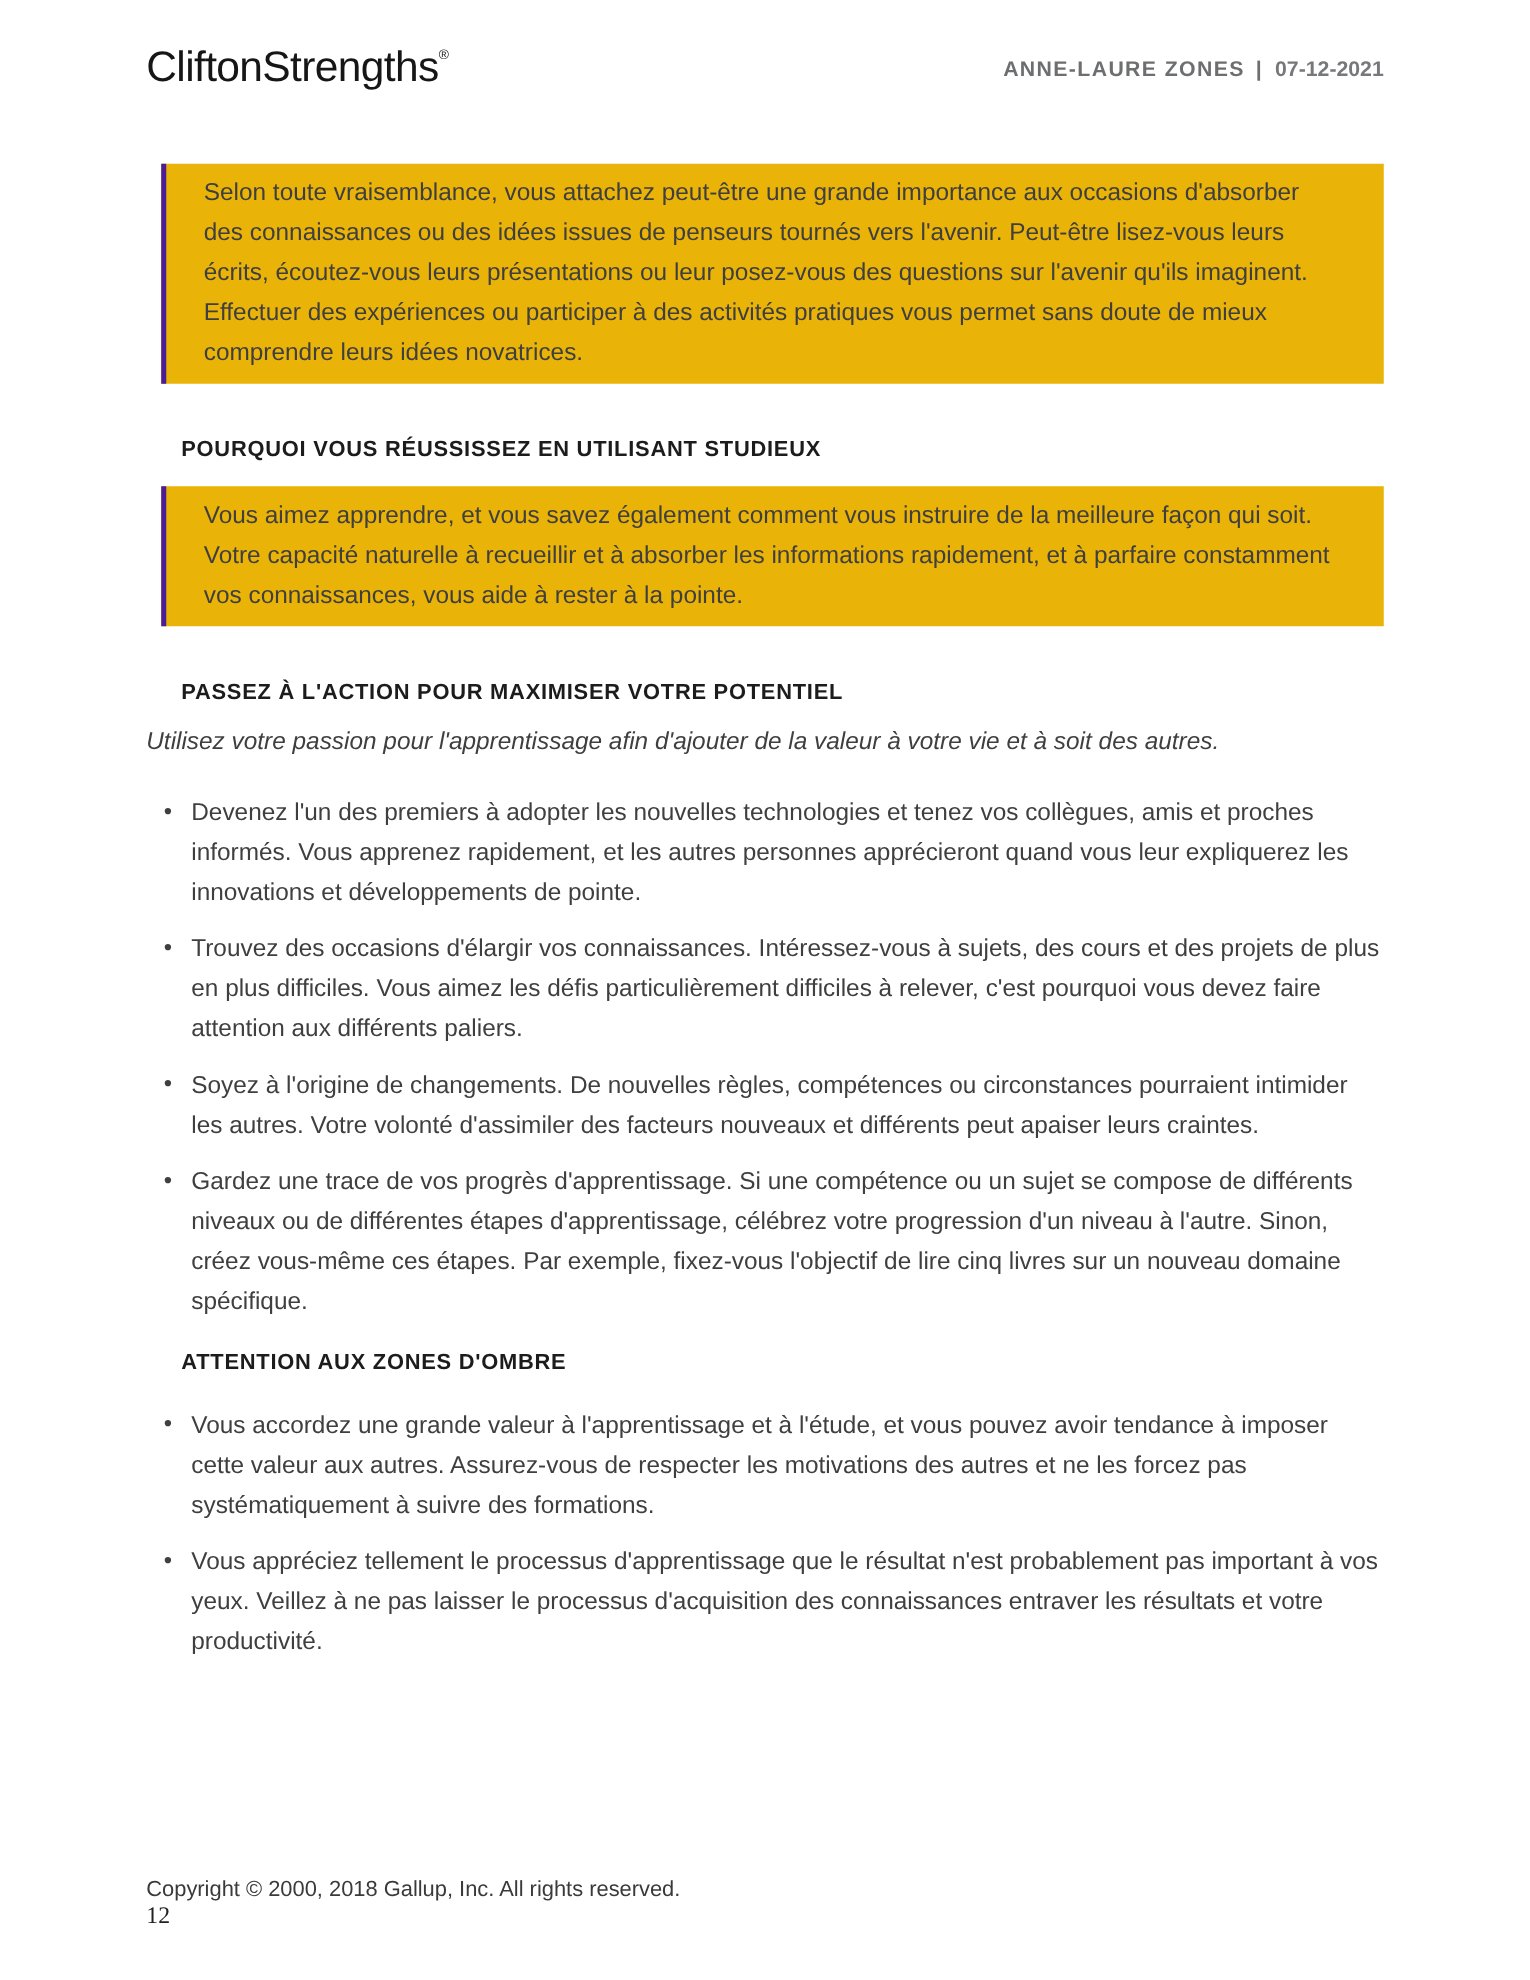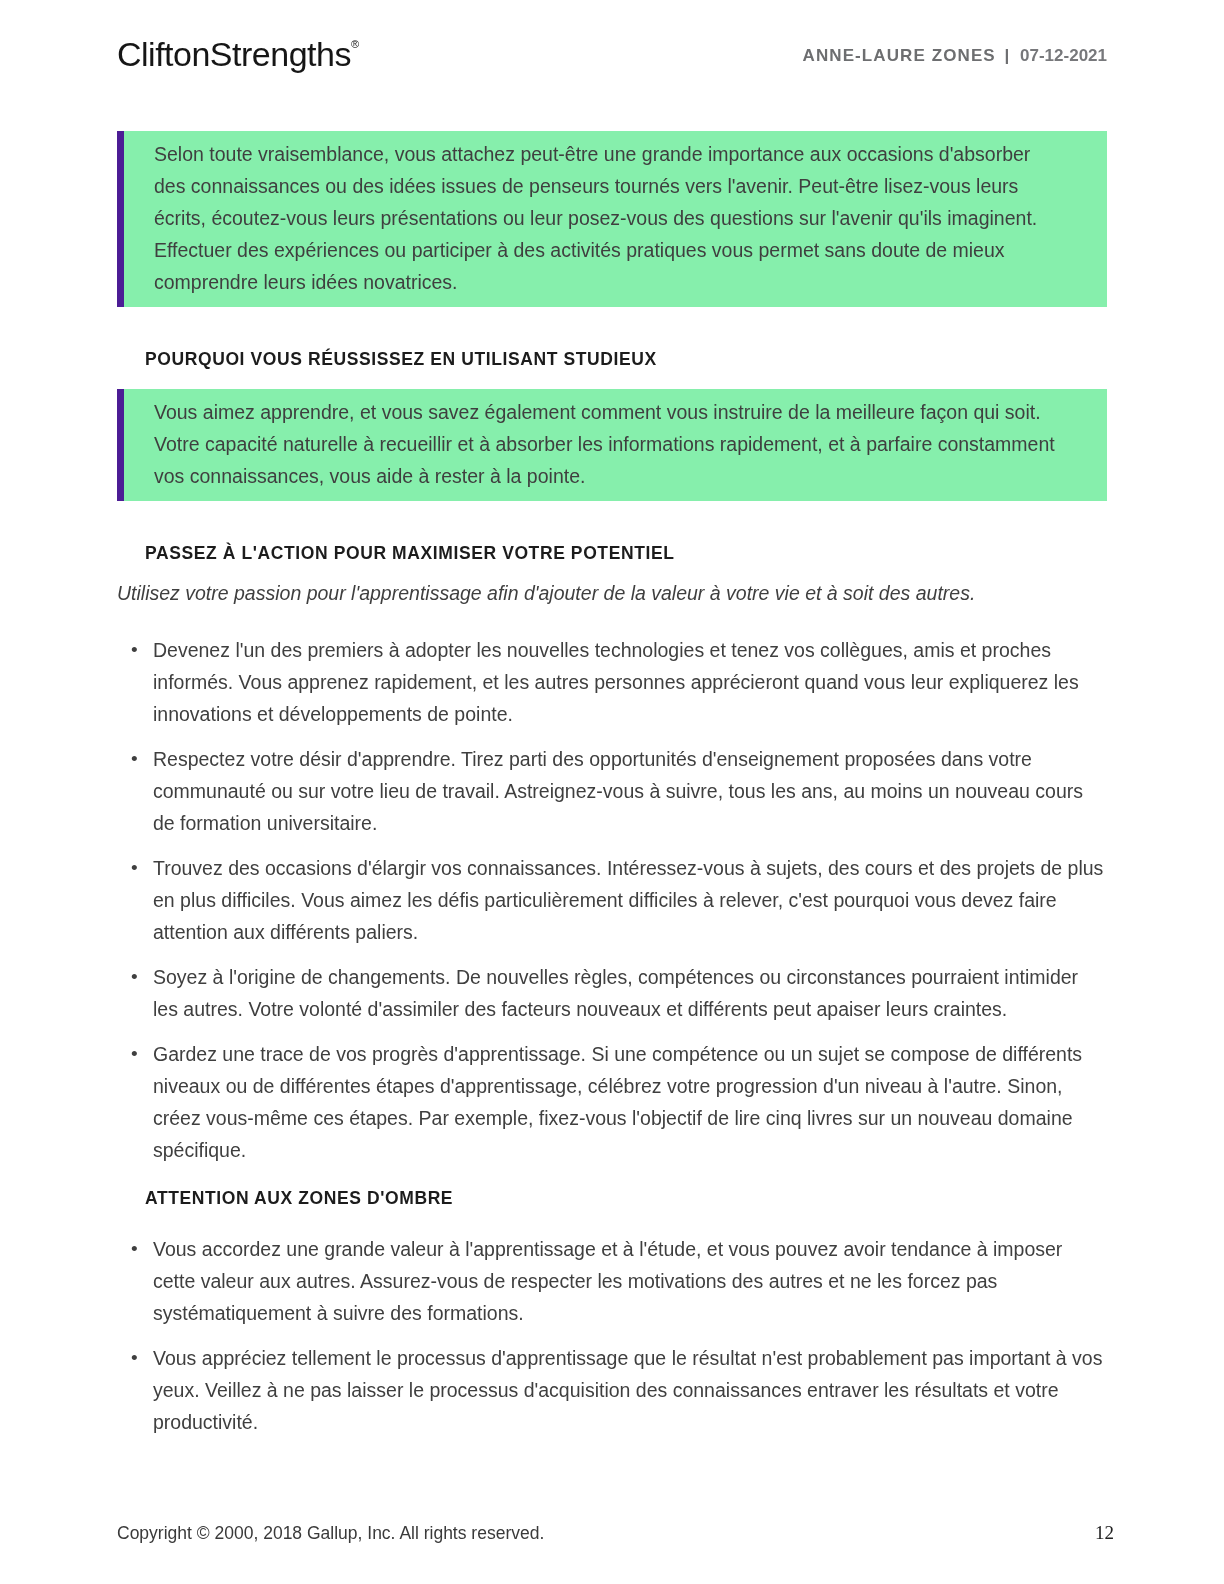--- a/index.html
+++ b/index.html
@@ -51,26 +51,27 @@
     font-weight: 700;
     margin: 0 6px 0 4px;
   }
   .header-meta .date {
     font-weight: 700;
     color: #77787b;
   }
 
   
   .highlight {
-    background: #86efac;
-    border-left: 7px solid #4c1d95;
+    background: #eab308;
+    border-left: 4px solid #4c1d95;
     padding: 7px 40px 9px 30px;
     font-size: 19.5px;
     line-height: 32px;
     color: #3f3f3f;
+    margin-left: 12px;
   }
 
   
   .section-heading {
     font-size: 17.5px;
     font-weight: 700;
     color: #1c1c1c;
     letter-spacing: 0.6px;
     line-height: 20px;
     margin-left: 28px;
@@ -108,20 +109,21 @@
 
   
   .footer {
     position: absolute;
     left: 117px;
     right: 110px;
     bottom: 40px;
     display: flex;
     justify-content: space-between;
     align-items: baseline;
+    flex-direction: column;
   }
   .footer .copyright {
     font-size: 17.5px;
     color: #3a3a3a;
   }
   .footer .page-number {
     font-family: "Liberation Serif", serif;
     font-size: 19px;
     color: #222222;
   }
@@ -148,21 +150,20 @@
 
   <div class="section-heading mt-lg">POURQUOI VOUS RÉUSSISSEZ EN UTILISANT STUDIEUX</div>
   <div class="highlight mt-md">
     <span>Vous aimez apprendre, et vous savez également comment vous instruire de la meilleure façon qui soit. Votre capacité naturelle à recueillir et à absorber les informations rapidement, et à parfaire constamment vos connaissances, vous aide à rester à la pointe.</span>
   </div>
 
   <div class="section-heading mt-lg">PASSEZ À L'ACTION POUR MAXIMISER VOTRE POTENTIEL</div>
   <p class="intro">Utilisez votre passion pour l'apprentissage afin d'ajouter de la valeur à votre vie et à soit des autres.</p>
   <ul class="bullets">
     <li>Devenez l'un des premiers à adopter les nouvelles technologies et tenez vos collègues, amis et proches informés. Vous apprenez rapidement, et les autres personnes apprécieront quand vous leur expliquerez les innovations et développements de pointe.</li>
-    <li>Respectez votre désir d'apprendre. Tirez parti des opportunités d'enseignement proposées dans votre communauté ou sur votre lieu de travail. Astreignez-vous à suivre, tous les ans, au moins un nouveau cours de formation universitaire.</li>
     <li>Trouvez des occasions d'élargir vos connaissances. Intéressez-vous à sujets, des cours et des projets de plus en plus difficiles. Vous aimez les défis particulièrement difficiles à relever, c'est pourquoi vous devez faire attention aux différents paliers.</li>
     <li>Soyez à l'origine de changements. De nouvelles règles, compétences ou circonstances pourraient intimider les autres. Votre volonté d'assimiler des facteurs nouveaux et différents peut apaiser leurs craintes.</li>
     <li>Gardez une trace de vos progrès d'apprentissage. Si une compétence ou un sujet se compose de différents niveaux ou de différentes étapes d'apprentissage, célébrez votre progression d'un niveau à l'autre. Sinon, créez vous-même ces étapes. Par exemple, fixez-vous l'objectif de lire cinq livres sur un nouveau domaine spécifique.</li>
   </ul>
 
   <div class="section-heading" style="margin-top:22px;">ATTENTION AUX ZONES D'OMBRE</div>
   <ul class="bullets">
     <li>Vous accordez une grande valeur à l'apprentissage et à l'étude, et vous pouvez avoir tendance à imposer cette valeur aux autres. Assurez-vous de respecter les motivations des autres et ne les forcez pas systématiquement à suivre des formations.</li>
     <li>Vous appréciez tellement le processus d'apprentissage que le résultat n'est probablement pas important à vos yeux. Veillez à ne pas laisser le processus d'acquisition des connaissances entraver les résultats et votre productivité.</li>
   </ul>

